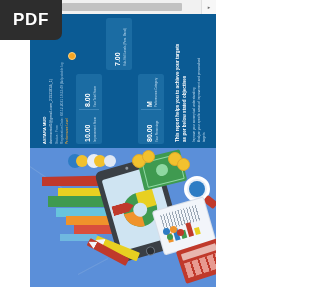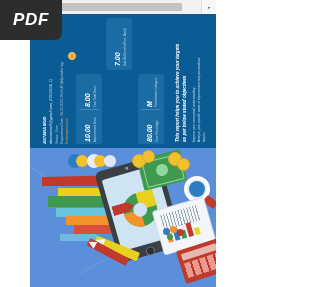--- a/index.html
+++ b/index.html
@@ -2,21 +2,21 @@
 <html><head>
 <meta charset="utf-8">
 <style>
   html,body{margin:0;padding:0;}
   body{
     width:216px;height:287px;overflow:hidden;
     background:#ffffff;
     font-family:"Liberation Sans",sans-serif;
     -webkit-font-smoothing:none;
   }
-  .viewer{position:relative;width:216px;height:287px;background:#ffffff;overflow:hidden;font-style:italic;}
+  .viewer{position:relative;width:216px;height:287px;background:#ffffff;overflow:hidden;}
 
   
   .scrollbar-track{
     position:absolute;left:62px;top:0;width:154px;height:14px;
     background:#f1f1f1;border-bottom:1px solid #d8d8d8;
   }
   .scrollbar-thumb{
     position:absolute;left:0px;top:3px;width:120px;height:8px;
     background:#c2c2c2;border-radius:1px;
   }

